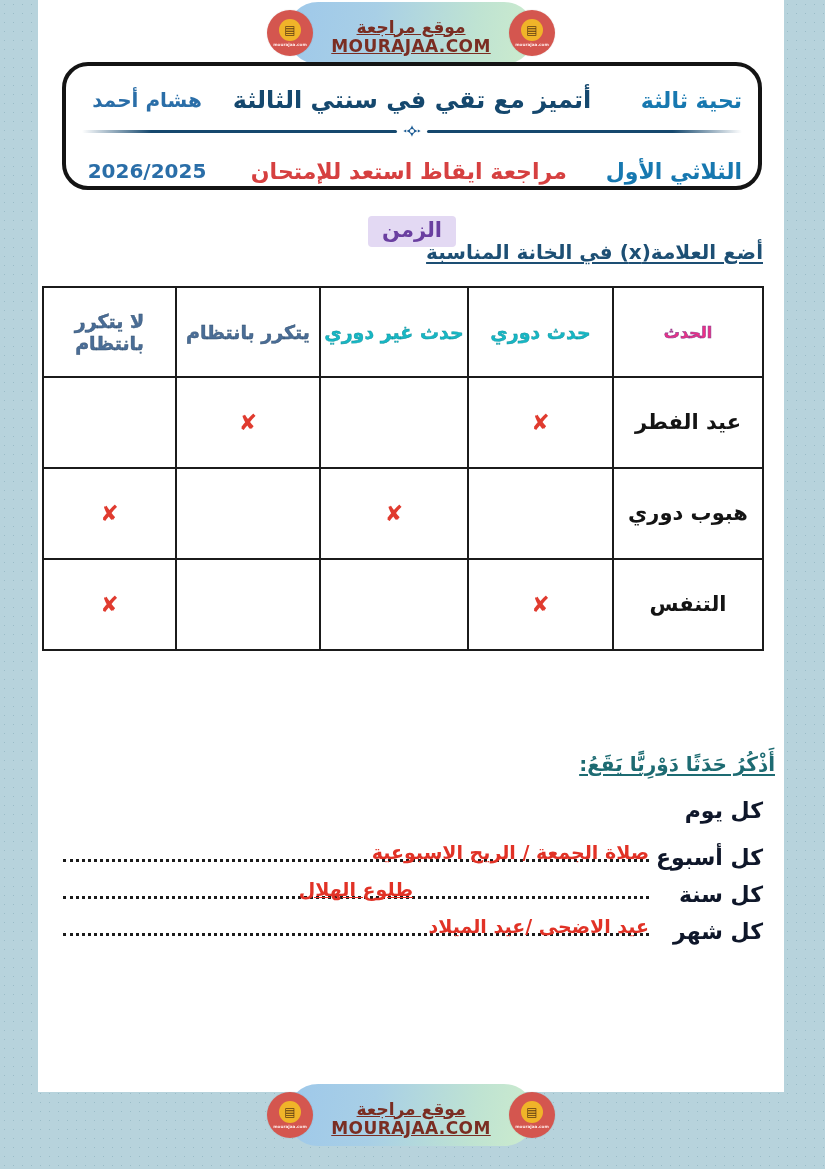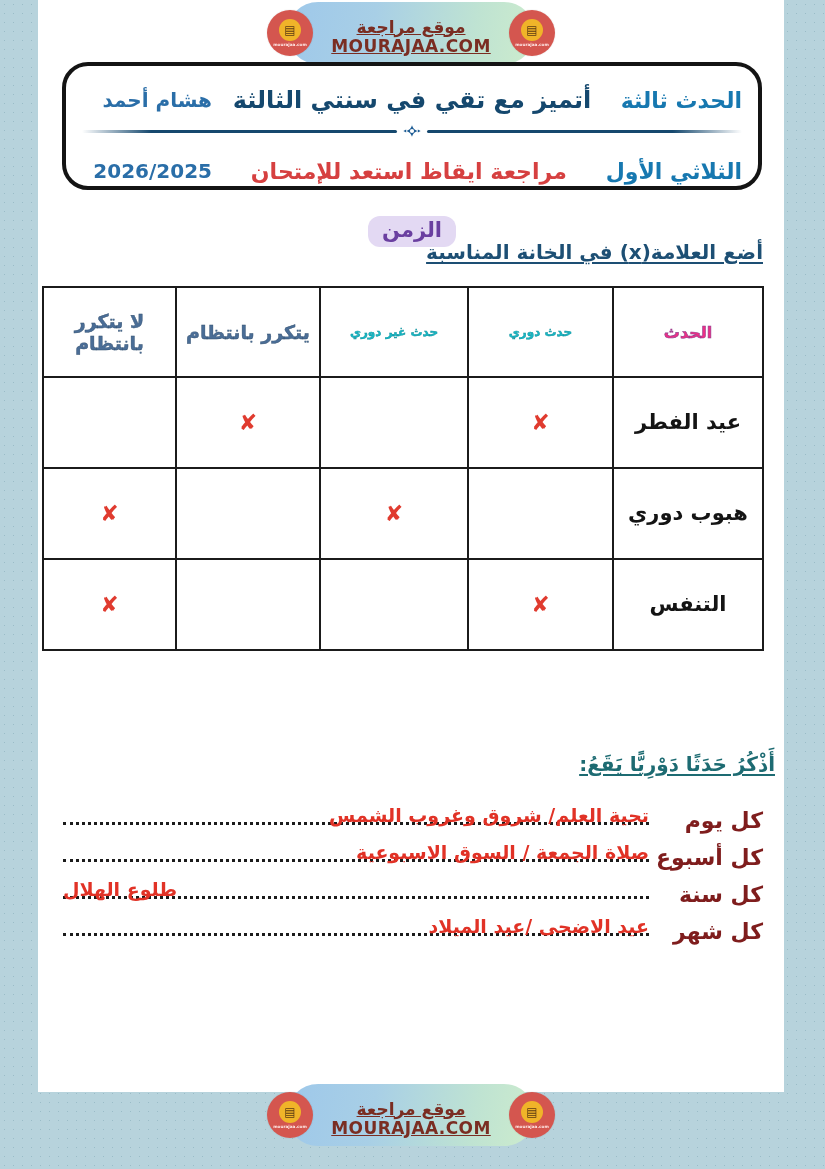--- a/index.html
+++ b/index.html
@@ -139,21 +139,21 @@
     white-space: nowrap;
     flex: 1;
     text-align: center;
   }
   .t-teacher, .t-years {
     color: #2a6ea8;
     font-size: 20px;
     font-weight: bold;
     white-space: nowrap;
     min-width: 130px;
-    text-align: right;
+    text-align: center;
   }
   .t-years { direction: ltr; }
 
   .divider-wrap {
     position: absolute;
     left: 16px; right: 16px;
     top: 56px;
     height: 18px;
     display: flex;
     align-items: center;
@@ -182,21 +182,21 @@
     width: 700px;
     display: flex;
     justify-content: center;
   }
   .topic-chip {
     background: #e3d9f3;
     color: #6a3fa0;
     font-size: 21px;
     font-weight: bold;
     padding: 3px 14px 5px 14px;
-    border-radius: 12px;
+    border-radius: 4px;
     line-height: 1.1;
   }
   .instruction-1 {
     position: absolute;
     right: 62px; top: 240px;
     width: 700px;
     color: #1d4f74;
     font-size: 20px;
     font-weight: bold;
     text-decoration: underline;
@@ -229,21 +229,21 @@
   .col-c5 { width: 133px; }
 
   .h-event {
     color: #ec2f86;
     font-size: 16px;
     font-weight: bold;
     -webkit-text-stroke: 0.6px #8e3f8e;
   }
   .h-cyan {
     color: #17b7c4;
-    font-size: 12px;
+    font-size: 19px;
     font-weight: bold;
     line-height: 1.18;
     -webkit-text-stroke: 0.4px #0e8d99;
   }
   .h-slate {
     color: #4a6d96;
     font-size: 19px;
     font-weight: bold;
     line-height: 1.18;
     -webkit-text-stroke: 0.4px #33506f;
@@ -280,21 +280,21 @@
     width: 700px;
   }
   .ans-row {
     display: flex;
     align-items: baseline;
     justify-content: flex-start;
     gap: 10px;
     height: 37px;
   }
   .ans-label {
-    color: #7f1d1d;
+    color: #0f172a;
     font-size: 22px;
     font-weight: bold;
     white-space: nowrap;
     width: 104px;
     text-align: right;
     flex: 0 0 auto;
   }
   .ans-line {
     position: relative;
     flex: 1;
@@ -312,21 +312,21 @@
     position: absolute;
     right: 0; bottom: 0;
     width: 100%;
     text-align: right;
     color: #e13226;
     font-size: 19px;
     font-weight: bold;
     white-space: nowrap;
     line-height: 1.25;
   }
-  .ans-text.centered { text-align: left; }
+  .ans-text.centered { text-align: center; text-decoration: underline; }
 </style>
 </head>
 <body>
 
 <div class="page-backdrop"></div>
 <div class="sheet"></div>
 
 <div class="banner top">
   <div class="banner-pill">
     <div class="logo-badge left">
@@ -337,21 +337,21 @@
     <div class="banner-line2">MOURAJAA.COM</div>
     <div class="logo-badge right">
       <div class="logo-disc">▤</div>
       <div class="logo-sub">mourajaa.com</div>
     </div>
   </div>
 </div>
 
 <div class="title-box">
   <div class="title-row">
-    <span class="t-year">الحدث ثالثة</span>
+    <span class="t-year">تحية ثالثة</span>
     <span class="t-main">أتميز مع تقي في سنتي الثالثة</span>
     <span class="t-teacher">هشام أحمد</span>
   </div>
 
   <div class="divider-wrap">
     <div class="divider-rule"></div>
     <div class="divider-orn">
       <svg width="22" height="22" viewBox="0 0 22 22" aria-hidden="true">
         <g fill="#1d5c94">
           <path d="M11 2 C12.3 5.4 13.4 6.6 16.6 7.7 C13.4 8.8 12.3 10 11 13.4 C9.7 10 8.6 8.8 5.4 7.7 C8.6 6.6 9.7 5.4 11 2 Z" transform="translate(0,3.3)"></path>
@@ -419,30 +419,26 @@
       </tr>
     </tbody>
   </table>
 </div>
 
 <div class="instruction-2">أَذْكُرُ حَدَثًا دَوْرِيًّا يَقَعُ:</div>
 
 <div class="answers">
   <div class="ans-row">
     <span class="ans-label">كل يوم</span>
-    <span class="ans-line">
-      <span class="ans-dots"></span>
-      <span class="ans-text">تحية العلم/ شروق وغروب الشمس</span>
-    </span>
   </div>
   <div class="ans-row">
     <span class="ans-label">كل أسبوع</span>
     <span class="ans-line">
       <span class="ans-dots"></span>
-      <span class="ans-text">صلاة الجمعة / السوق الاسبوعية</span>
+      <span class="ans-text">صلاة الجمعة / الريح الاسبوعية</span>
     </span>
   </div>
   <div class="ans-row">
     <span class="ans-label">كل سنة</span>
     <span class="ans-line">
       <span class="ans-dots"></span>
       <span class="ans-text centered">طلوع الهلال</span>
     </span>
   </div>
   <div class="ans-row">

